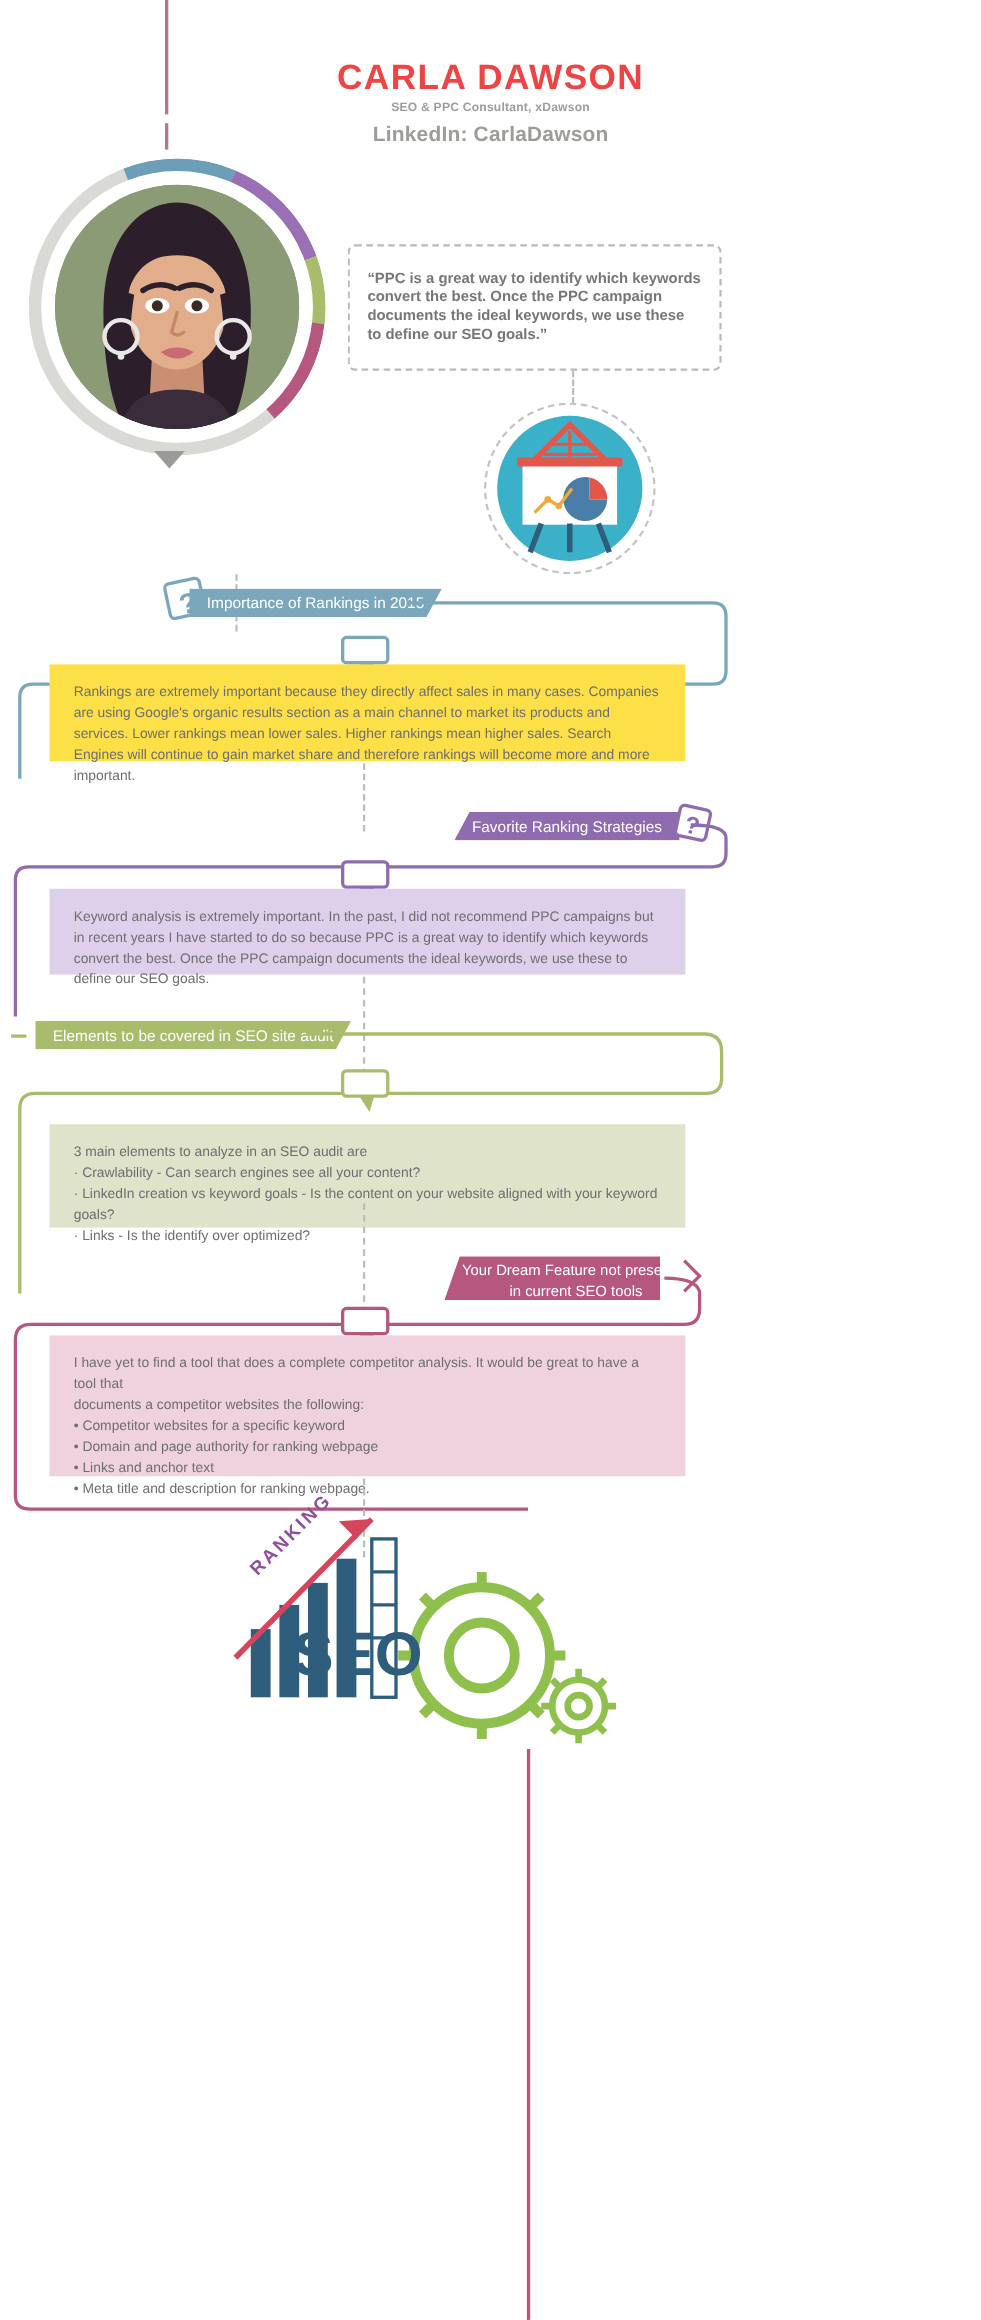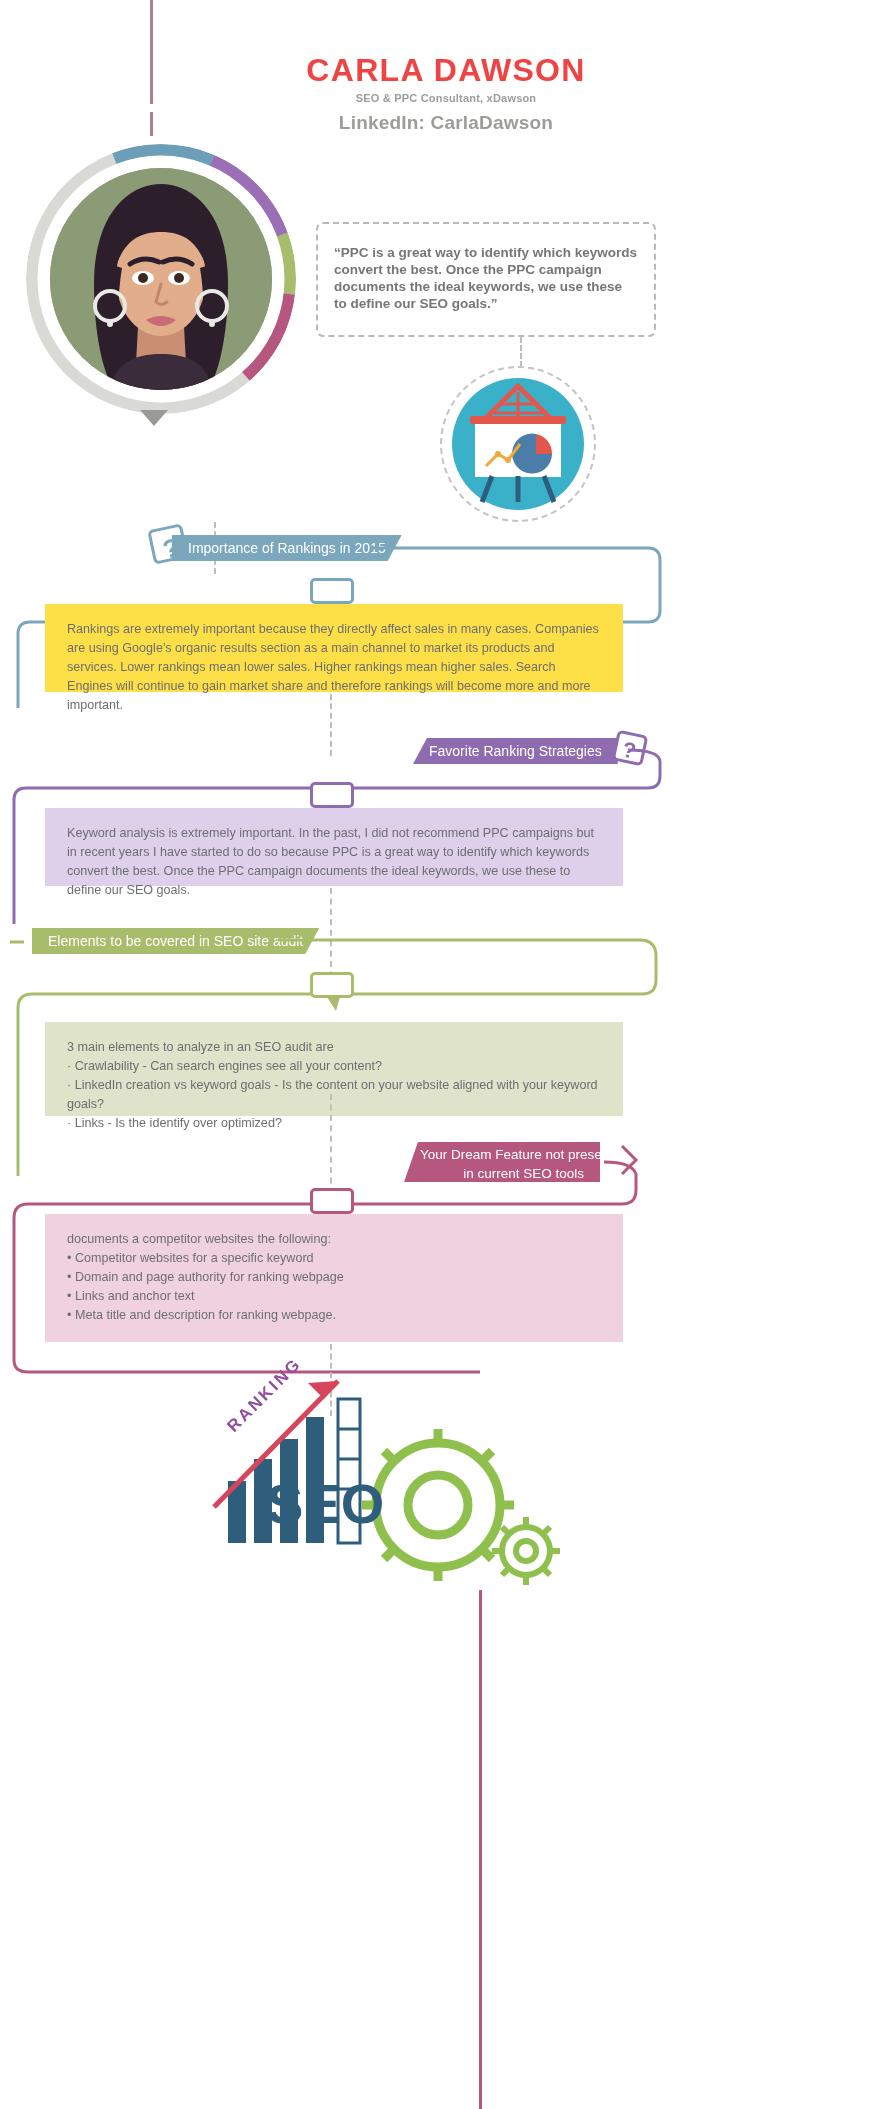--- a/index.html
+++ b/index.html
@@ -266,20 +266,21 @@
 
   <svg style="position:absolute;left:0;top:1120px;" width="892" height="280">
     <path d="M604 42 Q632 42 636 54 L636 70 Q636 84 622 84 L28 84
              Q14 84 14 98 L14 240 Q14 252 28 252 L480 252" fill="none" stroke="#b5577e" stroke-width="3"></path>
     <path d="M622 26 l14 14 l-14 14" fill="none" stroke="#b5577e" stroke-width="3"></path>
   </svg>
 
   <div class="bub pink" style="left:310px; top:1188px;"></div>
 
   <div class="panel p-pink" style="left:45px; top:1214px; width:578px; height:128px;">
+    <div>I have yet to find a tool that does a complete competitor analysis. It would be great to have a tool that</div>
     <div>documents a competitor websites the following:</div>
     <div>• Competitor websites for a specific keyword</div>
     <div>• Domain and page authority for ranking webpage</div>
     <div>• Links and anchor text</div>
     <div>• Meta title and description for ranking webpage.</div>
   </div>
 
   <div class="spine" style="left:330px; top:1344px; height:72px;"></div>
 
   <div class="footer-seo" style="left:188px; top:1355px; width:460px; height:230px;">

